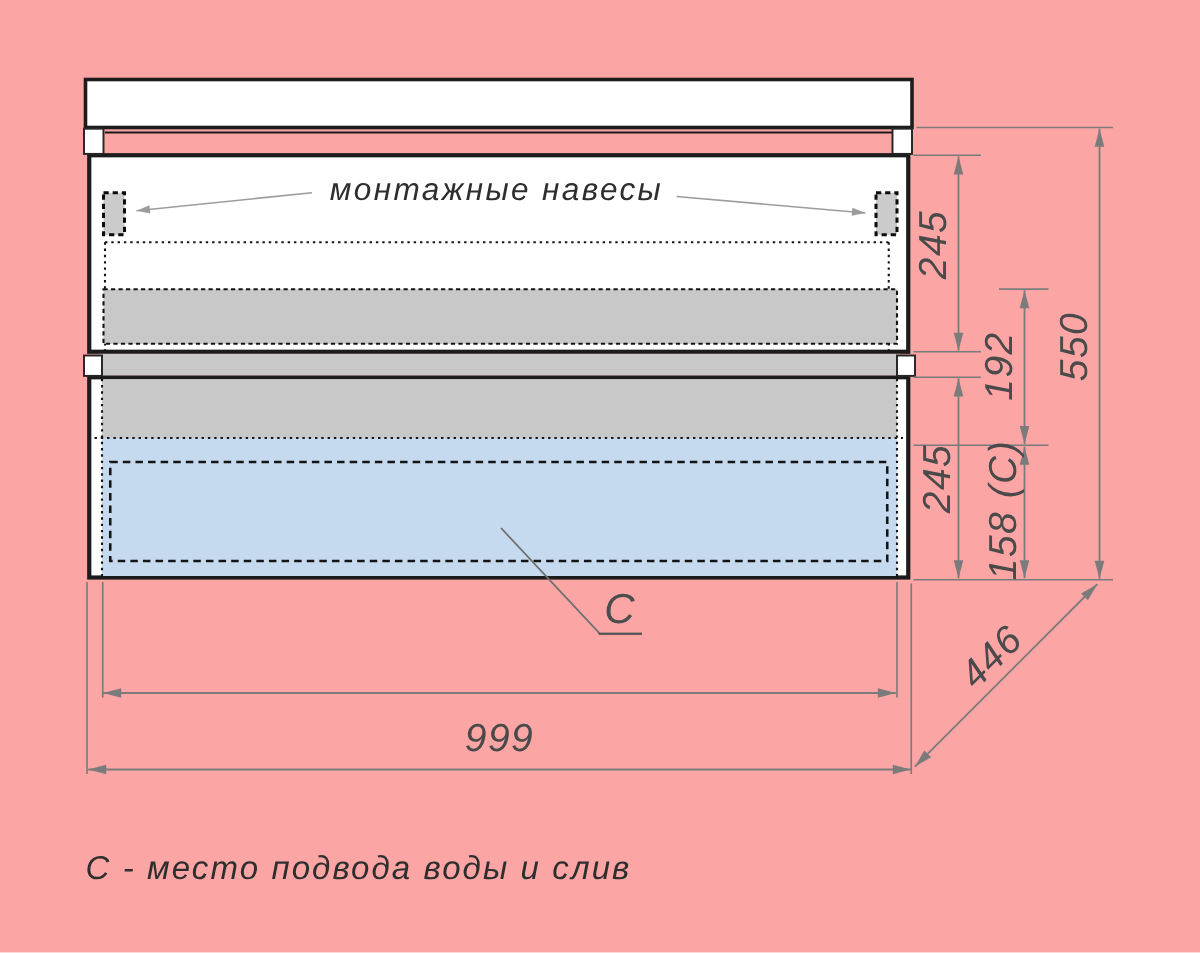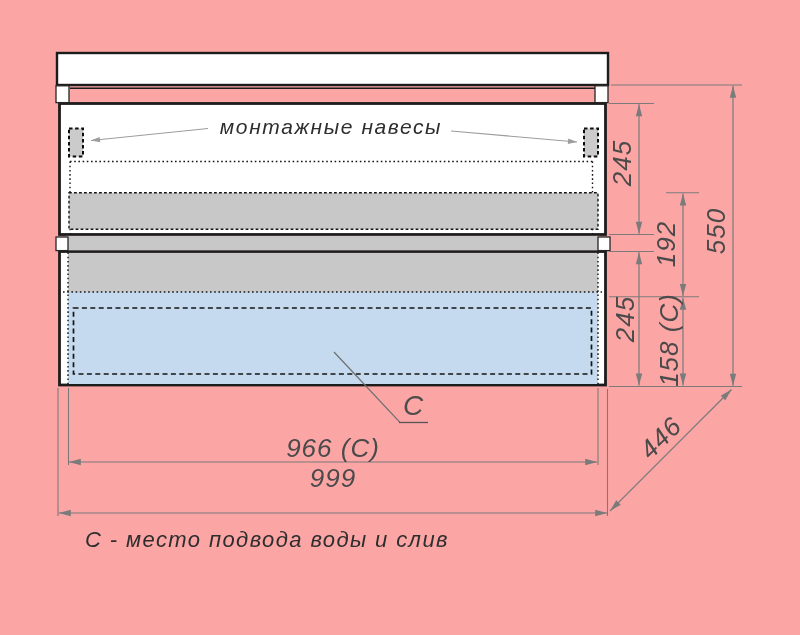--- a/index.html
+++ b/index.html
@@ -93,18 +93,17 @@
 
 <div class="txt obj-label" style="left:331px;top:127px;">монтажные навесы</div>
 <div class="txt c-mark" style="left:413px;top:406px;">C</div>
 
 <div class="txt dim-text rot90" style="left:622px;top:163px;">245</div>
 <div class="txt dim-text rot90" style="left:666px;top:244px;">192</div>
 <div class="txt dim-text rot90" style="left:625px;top:319px;">245</div>
 <div class="txt dim-text rot90" style="left:669px;top:340px;">158 (C)</div>
 <div class="txt dim-text rot90" style="left:716px;top:231px;">550</div>
 <div class="txt dim-text rot45" style="left:661px;top:438px;">446</div>
-<div class="txt dim-text" style="left:333px;top:448px;">966 (C)</div>
-<div class="txt dim-text" style="left:333px;top:478px;">999</div>
+<div class="txt dim-text" style="left:333px;top:492px;">999</div>
 
-<div class="txt legend" style="left:57px;top:527px;margin-left:28px;">С - место подвода воды и слив</div>
+<div class="txt legend" style="left:57px;top:566px;">С - место подвода воды и слив</div>
 
 </div>
 
 </body></html>

